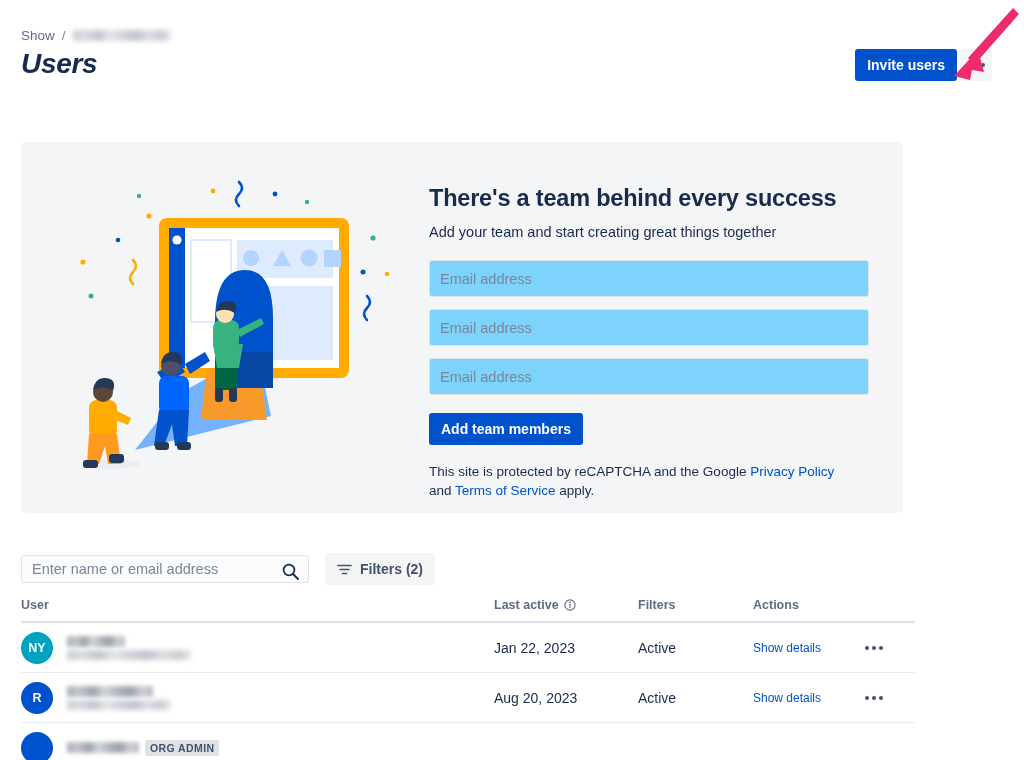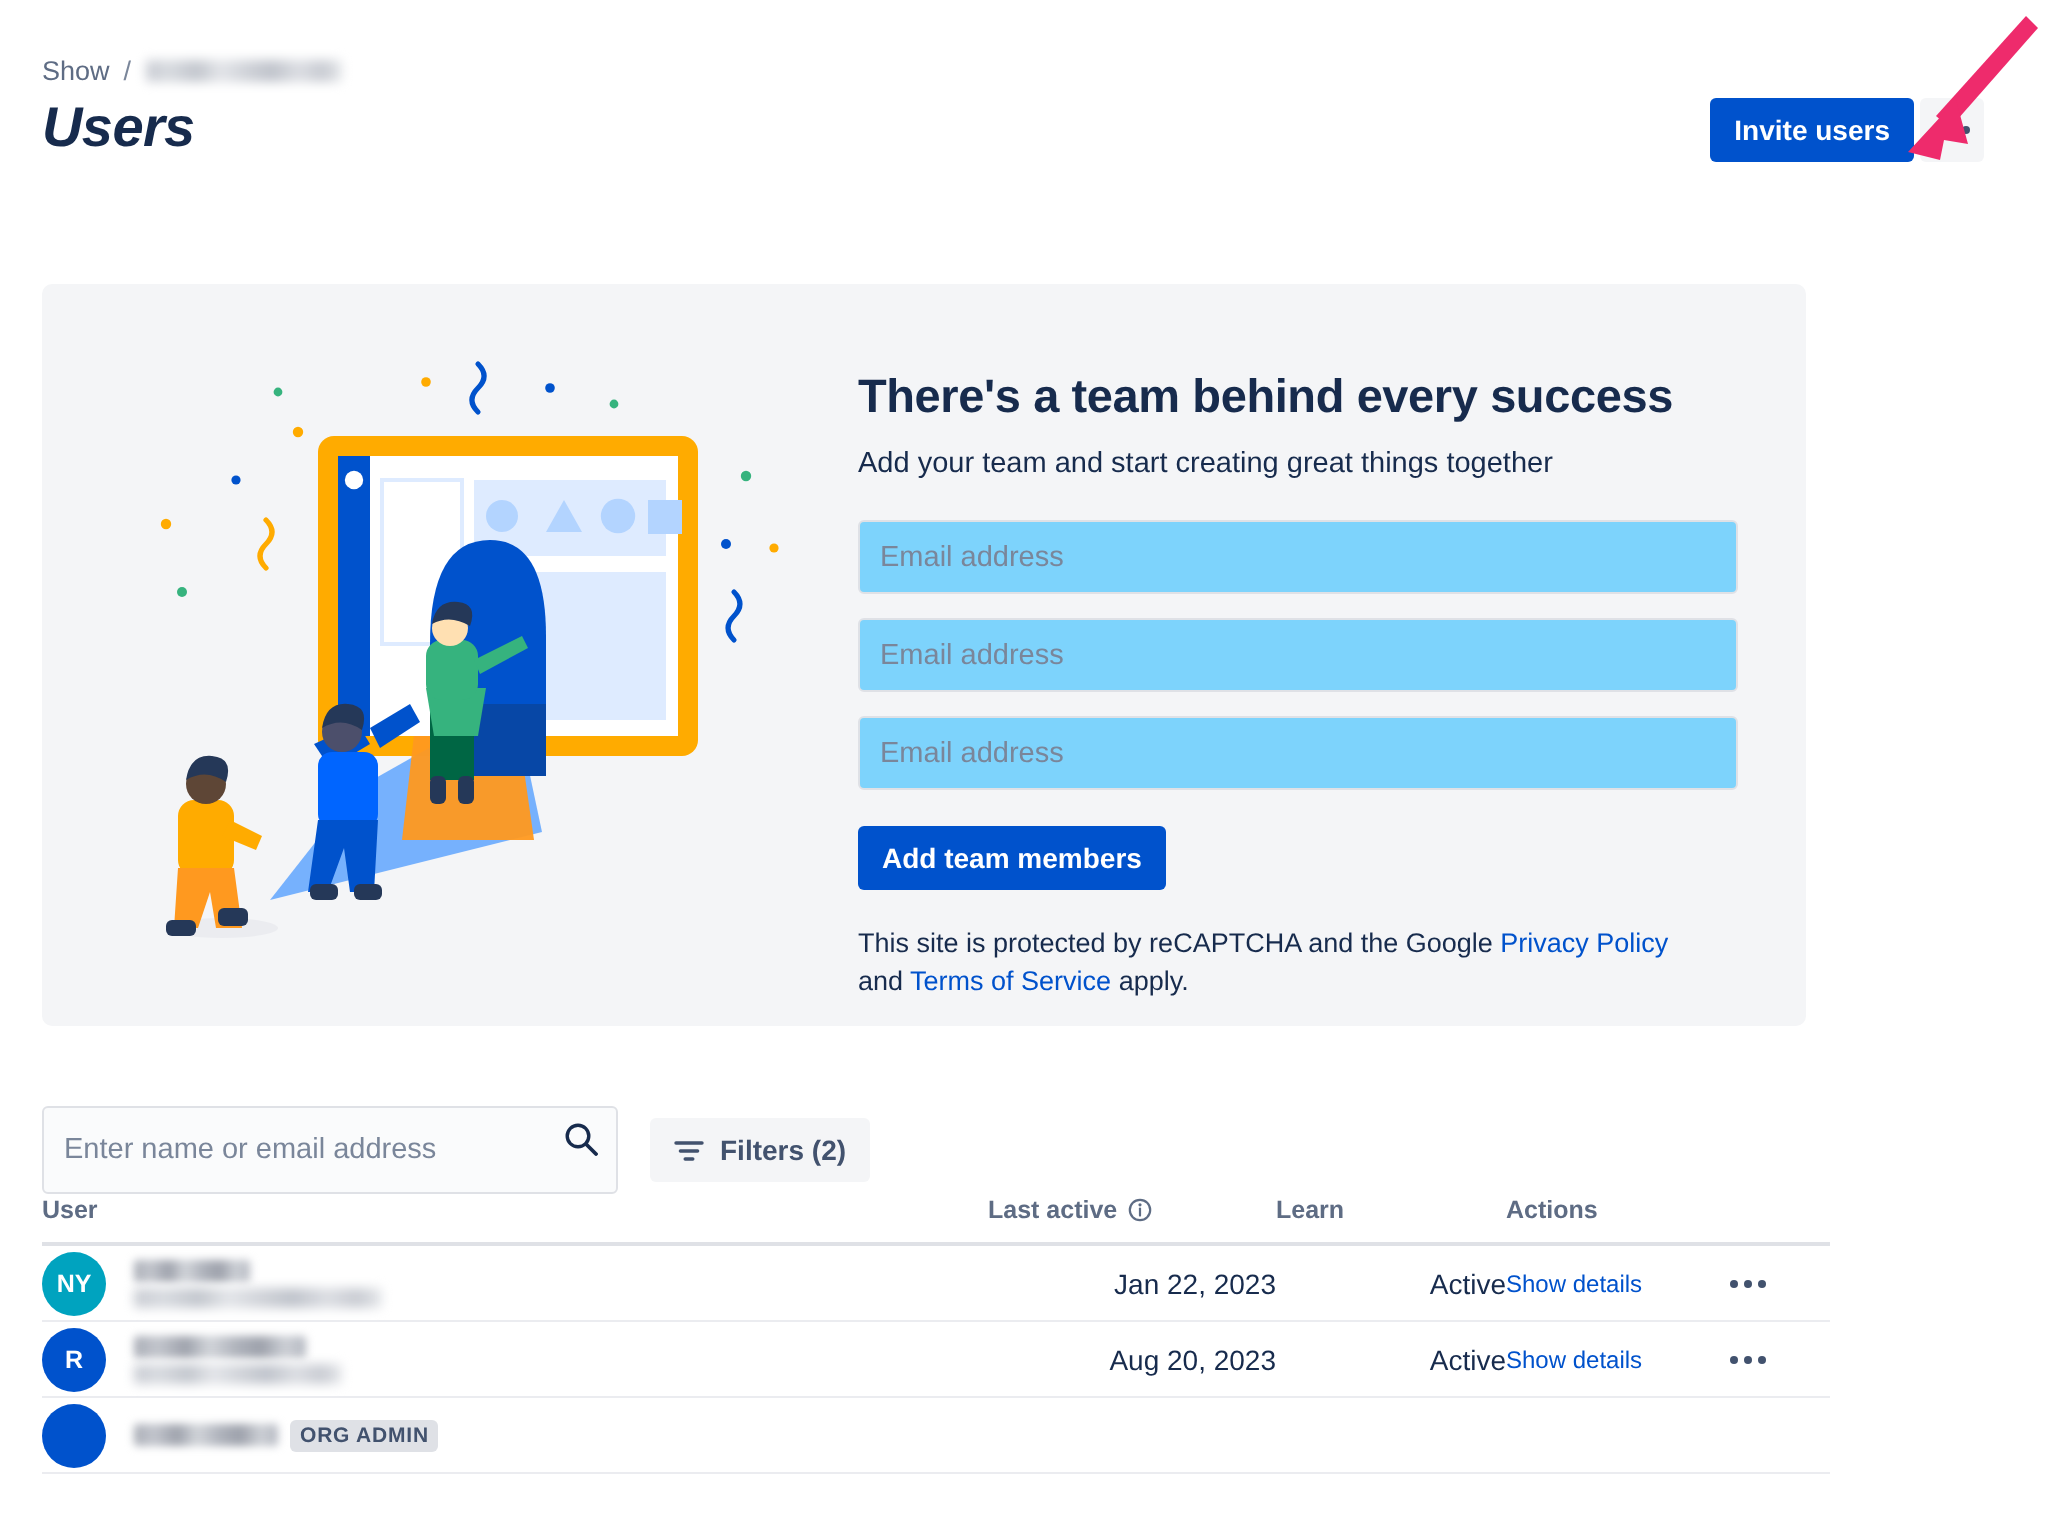--- a/index.html
+++ b/index.html
@@ -119,21 +119,21 @@
     width: 420px;
   }
   .recaptcha a { color: #0052CC; text-decoration: none; }
 
   
   .toolbar {
     position: absolute; left: 21px; top: 553px;
     display: flex; align-items: center; gap: 16px;
   }
   .search-wrap {
-    position: relative; width: 288px; height: 44px;
+    position: relative; width: 288px; height: 28px;
     border: 1px solid #DFE1E6; border-radius: 3px; background: #FAFBFC;
     display: flex; align-items: center;
   }
   .search-input {
     border: none; outline: none; background: transparent;
     font-family: "Liberation Sans", sans-serif; font-size: 14.5px;
     color: #172B4D; padding: 0 32px 0 10px; width: 100%; height: 100%;
   }
   .search-input::placeholder { color: #7A869A; }
   .search-icon { position: absolute; right: 9px; top: 7px; }
@@ -150,23 +150,22 @@
   .th-row {
     display: flex; align-items: center;
     font-size: 12.5px; font-weight: 700; color: #5E6C84;
     padding-bottom: 9px; border-bottom: 2px solid #DFE1E6;
   }
   .col-user   { width: 473px; }
   .col-active { width: 144px; display: flex; align-items: center; gap: 5px; }
   .col-status { width: 115px; }
   .col-actions{ width: 162px; }
   .tr {
-    display: flex; align-items: center; height: 38px;
+    display: flex; align-items: center; height: 50px;
     border-bottom: 1px solid #EBECF0;
-    text-align: right;
   }
   .user-cell { width: 473px; display: flex; align-items: center; gap: 14px; }
   .avatar {
     width: 32px; height: 32px; border-radius: 50%; flex: none;
     color: #fff; font-size: 12.5px; font-weight: 600;
     display: flex; align-items: center; justify-content: center;
   }
   .user-text { display: flex; flex-direction: column; gap: 3px; }
   .user-name { display: flex; align-items: center; gap: 6px; font-size: 14px;
                font-weight: 600; color: #172B4D; }
@@ -328,21 +327,21 @@
     <div class="th-row">
       <div class="col-user">User</div>
       <div class="col-active">
         <span>Last active</span>
         <svg width="12" height="12" viewBox="0 0 12 12">
           <circle cx="6" cy="6" r="5.1" fill="none" stroke="#5E6C84" stroke-width="1.1"></circle>
           <circle cx="6" cy="3.4" r="0.8" fill="#5E6C84"></circle>
           <line x1="6" y1="5.3" x2="6" y2="8.8" stroke="#5E6C84" stroke-width="1.1" stroke-linecap="round"></line>
         </svg>
       </div>
-      <div class="col-status">Learn</div>
+      <div class="col-status">Filters</div>
       <div class="col-actions">Actions</div>
     </div>
 
     <div class="tr">
       <div class="user-cell">
         <div class="avatar" style="background:#00A3BF">
             <span>NY</span>
           </div>
         <div class="user-text">
           <div class="user-name">

